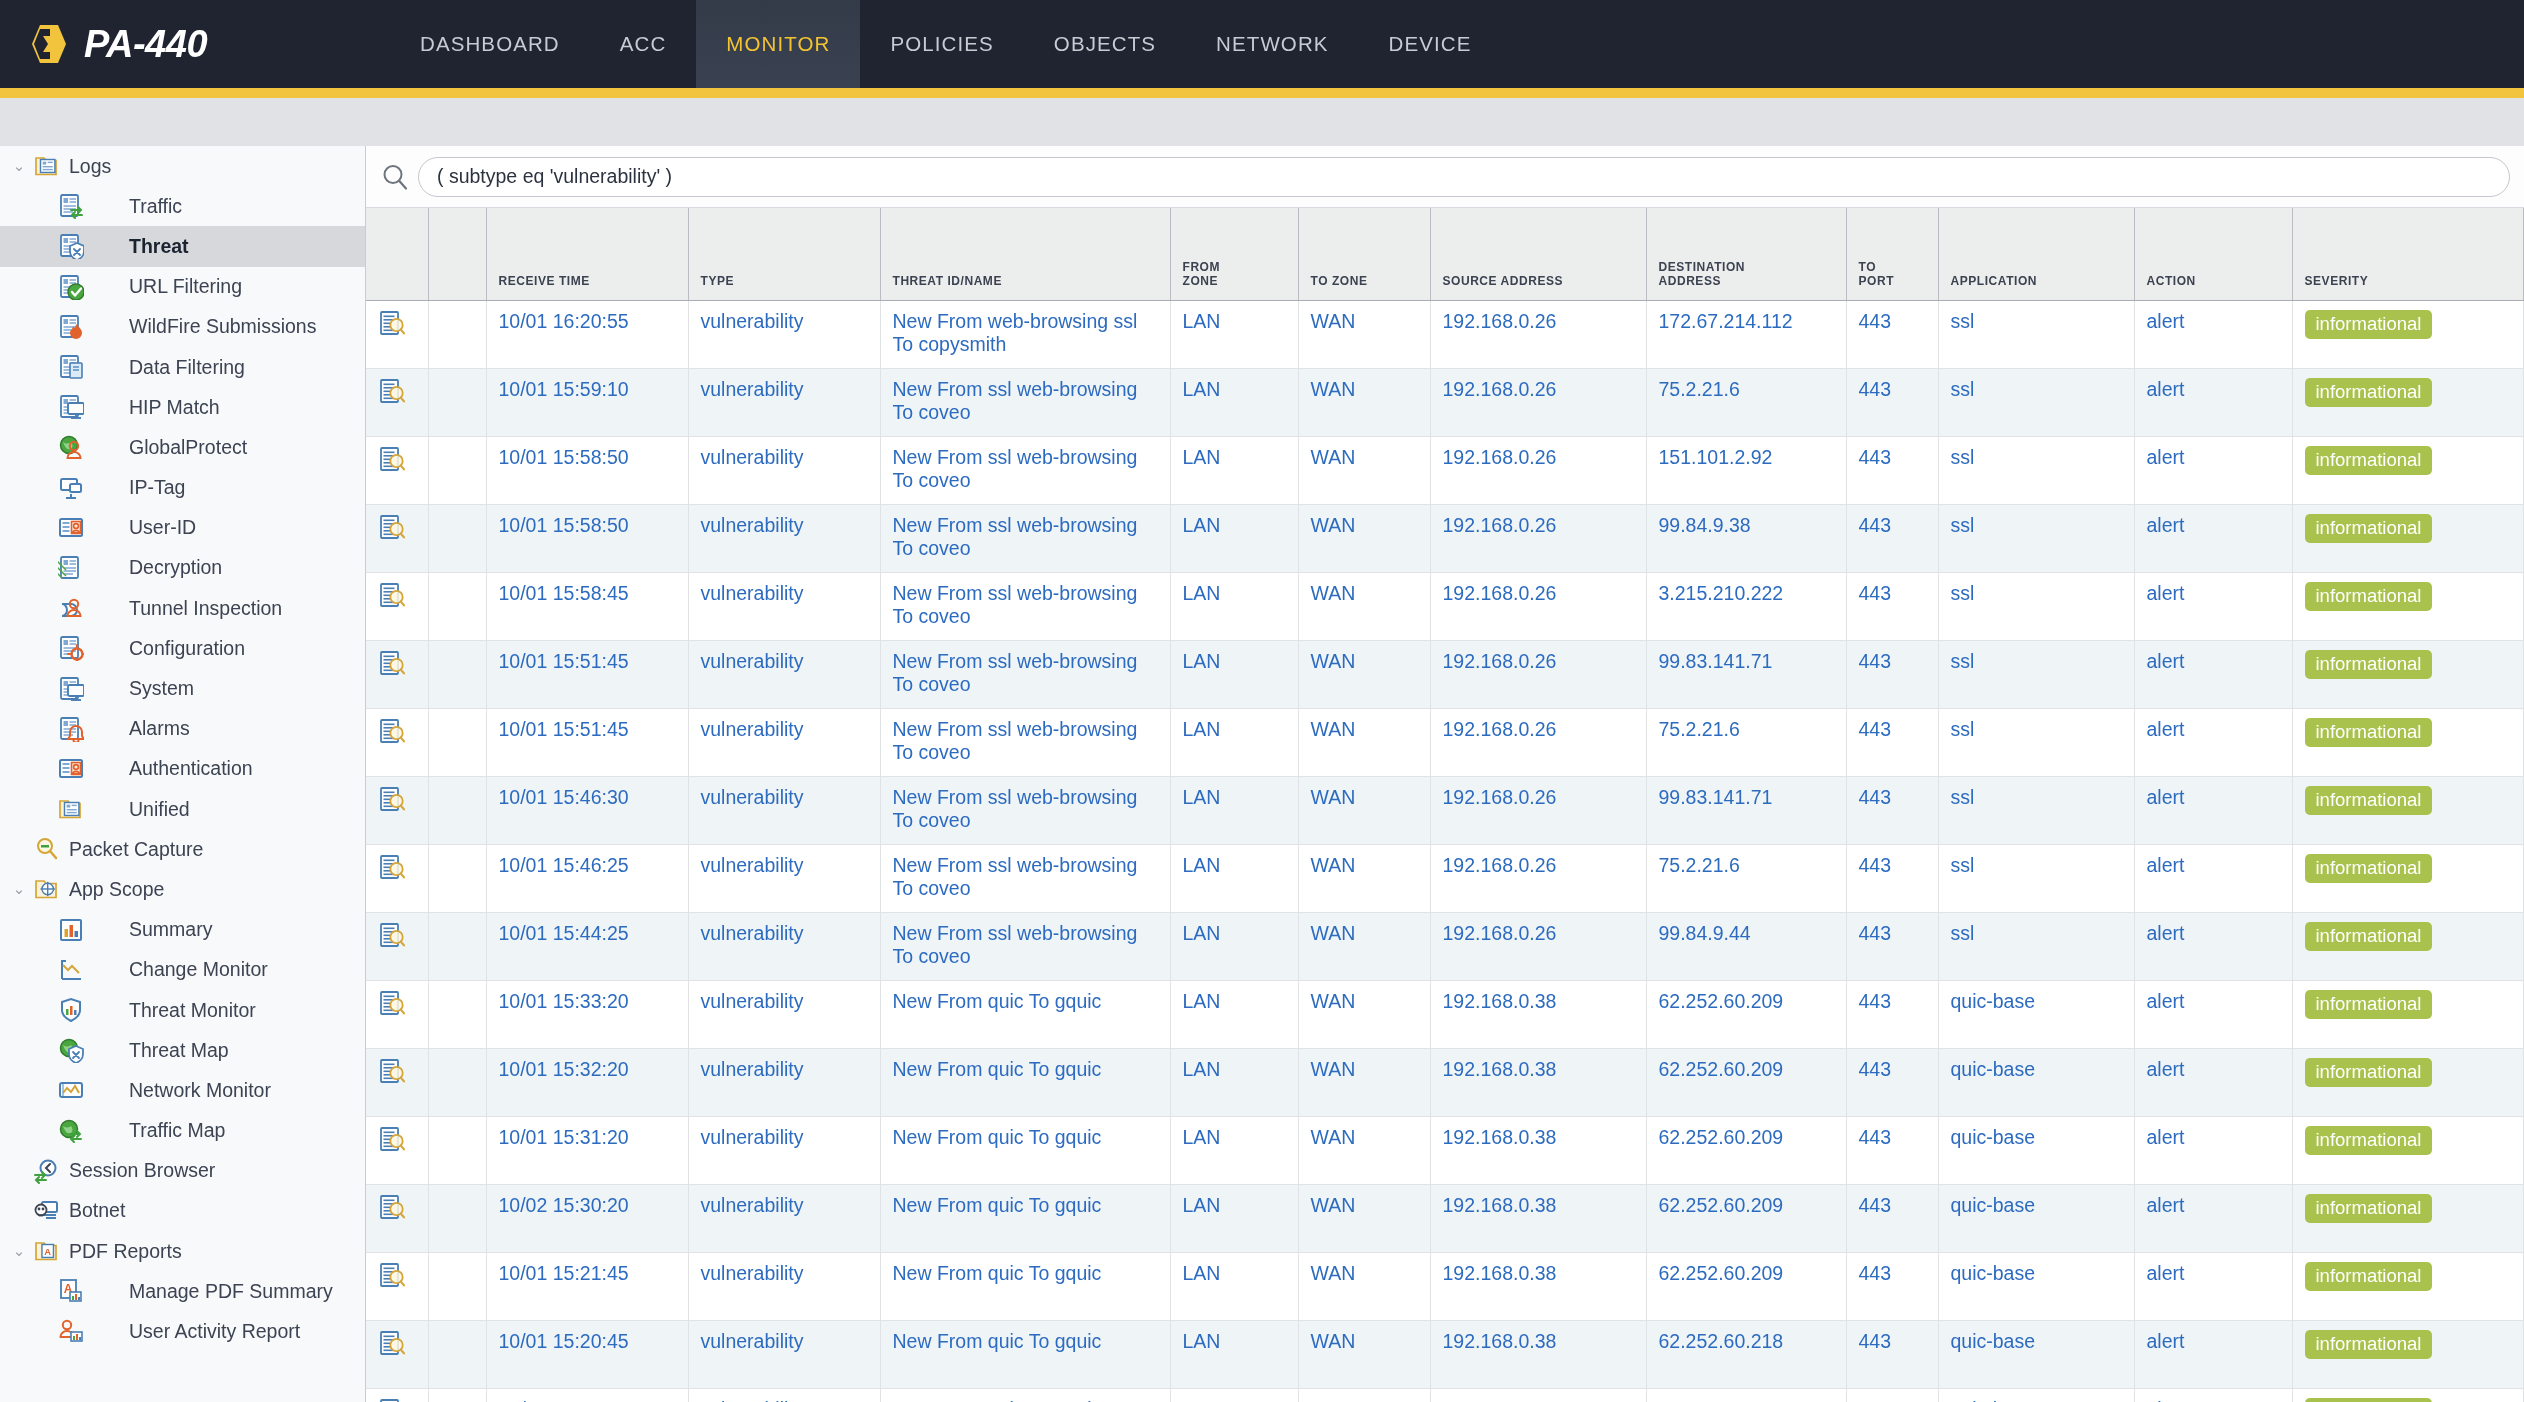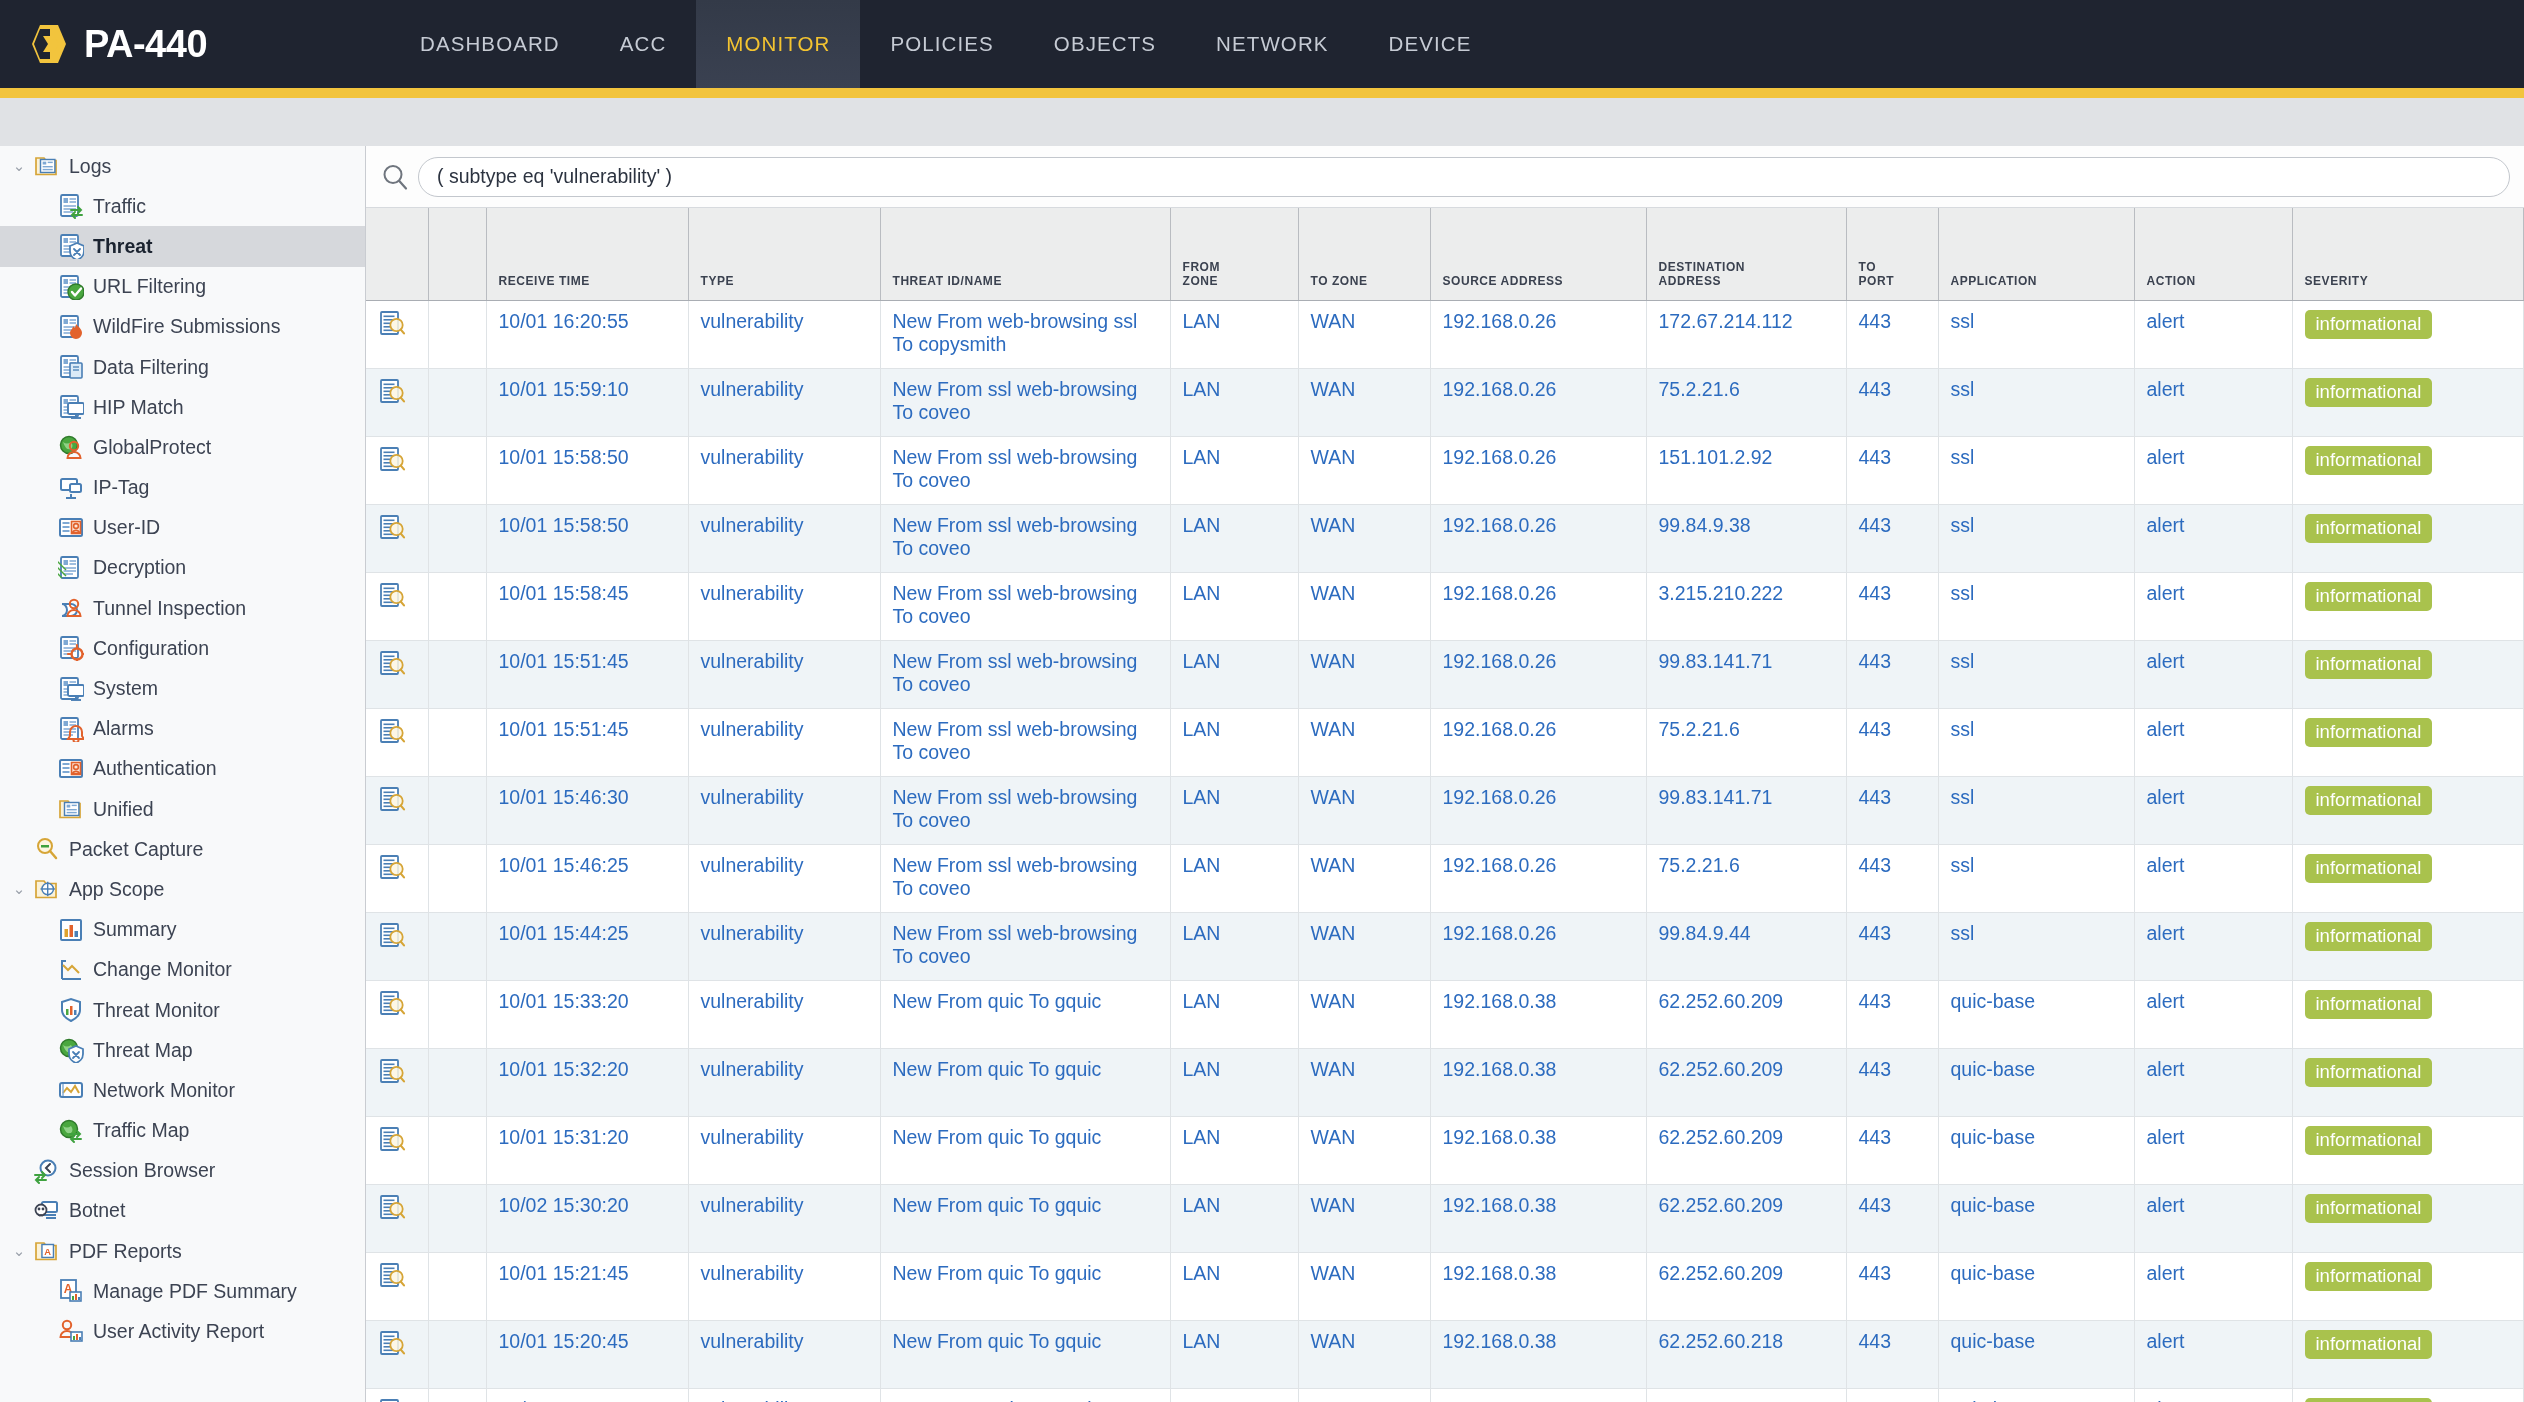--- a/index.html
+++ b/index.html
@@ -24,20 +24,21 @@
     width: 390px;
     flex: 0 0 auto;
   }
   #brand .logo-mark { width: 46px; height: 46px; flex: 0 0 auto; margin-right: 10px; }
   #brand .brand-text {
     color: #ffffff;
     font-size: 38px;
     font-weight: bold;
     letter-spacing: -0.5px;
     line-height: 1;
+    font-style: italic;
   }
   #mainnav { display: flex; align-items: stretch; height: 88px; }
   .navtab {
     display: flex; align-items: center;
     padding: 0 30px;
     color: #c6cbd4;
     font-size: 20.5px;
     letter-spacing: 1.1px;
     cursor: pointer;
     height: 88px;
@@ -68,21 +69,21 @@
     cursor: pointer;
     white-space: nowrap;
   }
   .tree-item.selected { background: #d6d8dc; font-weight: bold; color: #1b2330; }
   .tree-item .twisty {
     width: 26px; flex: 0 0 26px; text-align: center;
     color: #9aa0aa; font-size: 15px;
   }
   .tree-item .ico { width: 26px; height: 26px; flex: 0 0 26px; margin-right: 9px; }
   .lvl0 { padding-left: 6px; }
-  .lvl1 { padding-left: 58px; }
+  .lvl1 { padding-left: 58px; gap: 36px; }
   .lvl1 .ico { margin-right: 9px; }
   .lvl0 .twisty { margin-right: 2px; }
 
   
   #main { flex: 1 1 auto; display: flex; flex-direction: column; min-width: 0; background: #fff; }
 
   #searchrow {
     height: 62px;
     display: flex; align-items: center;
     padding: 0 14px 0 14px;

